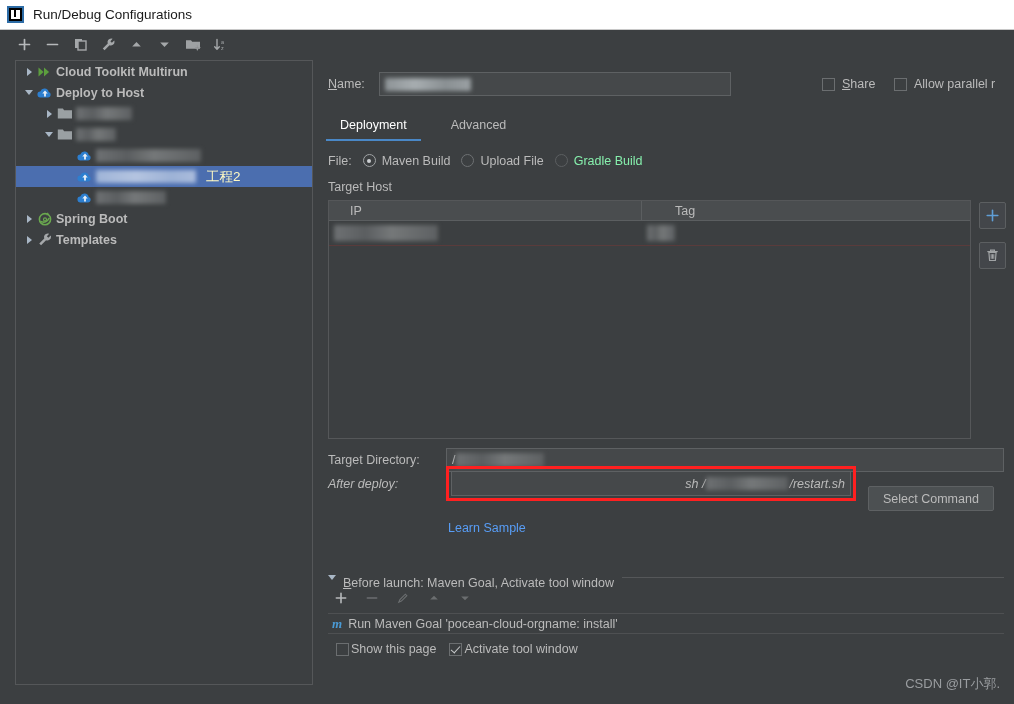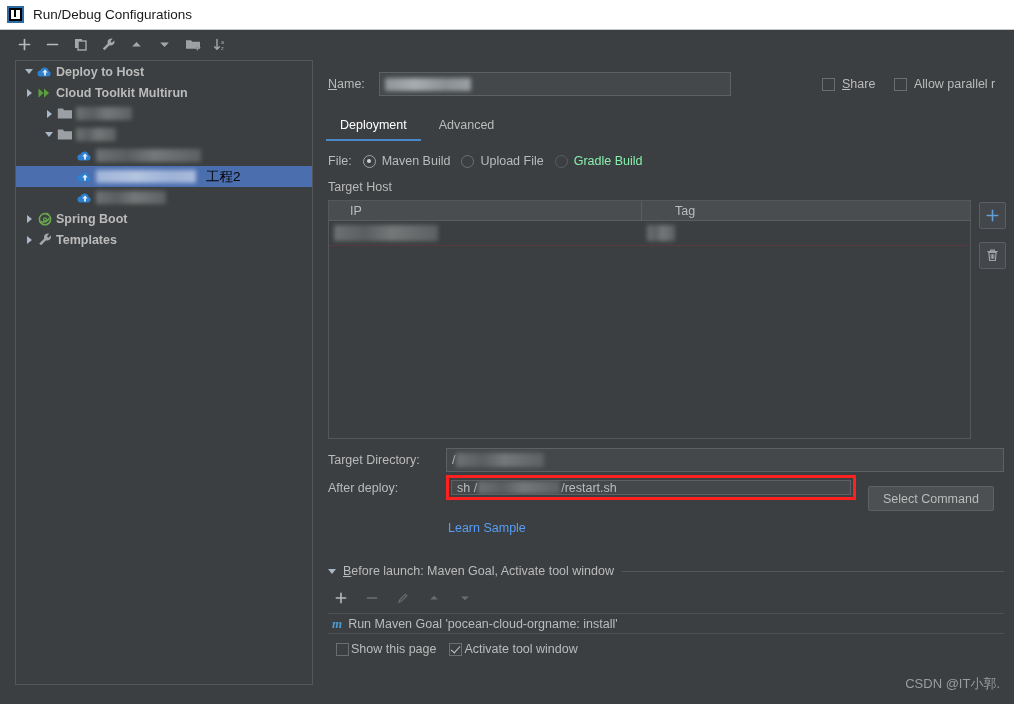--- a/index.html
+++ b/index.html
@@ -138,21 +138,21 @@
     border-radius: 1px;
     vertical-align: middle;
   }
   .blur-chip.light {
     background: linear-gradient(90deg,#8d9396 0%,#a7adb0 35%,#8a9093 70%,#9aa0a3 100%);
   }
   .blur-chip.on-sel {
     background: linear-gradient(90deg,#9fb4d8 0%,#b4c4e0 40%,#9db2d6 75%,#aabcdc 100%);
   }
   .annot-red {
-    color: #000000;
+    color: #fef9c3;
     font-size: 13.5px;
     margin-left: 10px;
     position: relative;
     z-index: 3;
   }
 
   
   #right-pane {
     position: absolute;
     left: 318px; top: 0;
@@ -199,39 +199,39 @@
     border-width: 0 1.6px 1.6px 0;
     transform: rotate(42deg);
   }
 
   
   #tabs {
     position: absolute;
     left: 8px; top: 85px;
     display: flex;
     align-items: flex-end;
-    gap: 4px;
+    gap: 16px;
   }
   .tab {
     padding: 3px 14px 7px 14px;
     color: #bbbbbb;
     font-size: 12.5px;
     border-bottom: 2px solid transparent;
   }
   .tab.active {
     color: #ffffff;
     border-bottom: 2px solid #4a88c7;
   }
 
   .row-file {
     position: absolute;
     left: 10px; top: 124px;
     display: flex; align-items: center; gap: 0;
   }
-  .radio-item { display: flex; align-items: center; margin-left: 11px; gap: 6px; }
+  .radio-item { display: flex; margin-left: 11px; gap: 6px; }
   .radio {
     width: 13px; height: 13px;
     border-radius: 50%;
     border: 1px solid #6e7173;
     background: #3c3f41;
     flex: 0 0 auto;
     position: relative;
   }
   .radio.on { border-color: #a0a3a5; }
   .radio.on::after {
@@ -294,29 +294,29 @@
   }
   #add-host-btn { top: 172px; }
   #del-host-btn { top: 212px; }
 
   .form-row {
     position: absolute;
     left: 10px;
     display: flex; align-items: center;
   }
   #row-target-dir { top: 418px; }
-  #row-after-deploy { top: 445px; }
+  #row-after-deploy { top: 436px; font-style: italic; }
   .form-label { width: 118px; font-size: 12.5px; color: #bbbbbb; }
   #target-dir-field { width: 558px; }
   #after-deploy-wrap {
     position: relative;
     border: 3px solid #ff2020;
     padding: 2px;
   }
-  #after-deploy-field { width: 400px; height: 15px; }
+  #after-deploy-field { width: 400px; height: 25px; justify-content: flex-end; }
   #select-command-btn {
     position: absolute;
     left: 550px; top: 456px;
     height: 25px;
     padding: 0 14px;
     background: #4c5052;
     border: 1px solid #5e6163;
     color: #bbbbbb;
     font-size: 12.5px;
     display: flex; align-items: center; justify-content: center;
@@ -336,21 +336,21 @@
     display: flex; align-items: center;
     width: 676px;
   }
   #before-launch-head .arrow-d {
     width: 0; height: 0;
     border-top: 5px solid #a9b7c6;
     border-left: 4px solid transparent;
     border-right: 4px solid transparent;
     margin-right: 7px;
   }
-  #bl-title { font-size: 12.5px; color: #bbbbbb; white-space: nowrap; }
+  #bl-title { font-size: 12.5px; color: #bbbbbb; white-space: nowrap; margin-top: 12px; }
   #bl-title u { text-decoration: underline; }
   #bl-rule {
     flex: 1;
     height: 1px;
     background: #555759;
     margin-left: 8px;
   }
   #bl-toolbar {
     position: absolute;
     left: 14px; top: 558px;
@@ -447,41 +447,41 @@
           <path d="M4 2.5v9.5M4 12.3l-2.3-2.6M4 12.3l2.3-2.6" stroke="#a5a8aa" stroke-width="1.4" fill="none" stroke-linecap="round"></path>
           <text x="8" y="6.5" font-size="5.4" fill="#a5a8aa" font-family="Liberation Sans">a</text>
           <text x="8" y="12.5" font-size="5.4" fill="#a5a8aa" font-family="Liberation Sans">z</text>
         </svg>
       </span>
     </div>
 
     <div id="tree-panel">
         <div class="tree-row" style="padding-left: 6px;">
           <span class="tw">
+            <span class="arrow-r"></span>
+          </span>
+          <span class="tree-icon">
+            <svg width="15" height="14" viewBox="0 0 15 14">
+              <path d="M1.5 2.4L6.6 7l-5.1 4.6z" fill="#5c9e3e"></path>
+              <path d="M7 2.4L12.1 7 7 11.6z" fill="#5c9e3e"></path>
+            </svg>
+          </span>
+          <span class="tree-label">Cloud Toolkit Multirun</span>
+        </div>
+        <div class="tree-row" style="padding-left: 6px;">
+          <span class="tw">
             <span class="arrow-d"></span>
           </span>
           <span class="tree-icon">
             <svg width="16" height="14" viewBox="0 0 16 14">
               <path d="M3.6 11.4a3 3 0 0 1-.3-6 4.4 4.4 0 0 1 8.4.7 2.7 2.7 0 0 1-.5 5.3z" fill="#2d7fd0"></path>
               <path d="M8 4.4L5.3 7.4h1.8v3h1.8v-3h1.8z" fill="#e8f0f8"></path>
             </svg>
           </span>
           <span class="tree-label">Deploy to Host</span>
-        </div>
-        <div class="tree-row" style="padding-left: 6px;">
-          <span class="tw">
-            <span class="arrow-r"></span>
-          </span>
-          <span class="tree-icon">
-            <svg width="15" height="14" viewBox="0 0 15 14">
-              <path d="M1.5 2.4L6.6 7l-5.1 4.6z" fill="#5c9e3e"></path>
-              <path d="M7 2.4L12.1 7 7 11.6z" fill="#5c9e3e"></path>
-            </svg>
-          </span>
-          <span class="tree-label">Cloud Toolkit Multirun</span>
         </div>
         <div class="tree-row" style="padding-left: 26px;">
           <span class="tw">
             <span class="arrow-r"></span>
           </span>
           <span class="tree-icon">
             <svg width="16" height="13" viewBox="0 0 16 13">
               <path d="M0.8 1.6h5.1l1.2 1.6H15v8.2H0.8z" fill="#9aa0a3"></path>
             </svg>
           </span>

